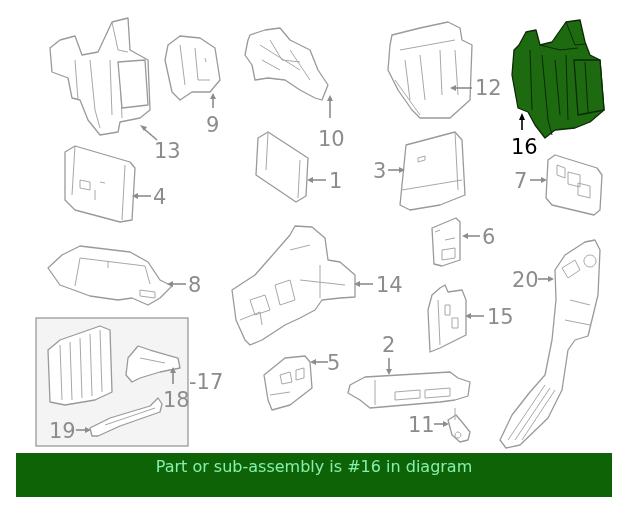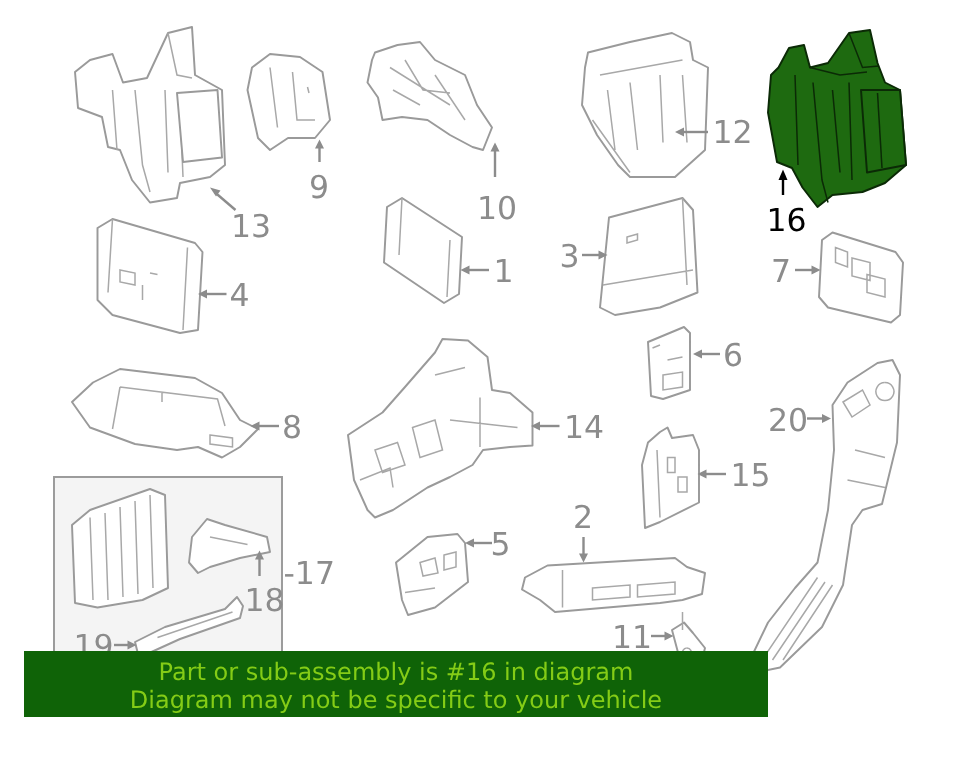--- a/index.html
+++ b/index.html
@@ -8,22 +8,22 @@
   #diagram { position:absolute; left:0; top:0; width:640px; height:512px; }
   .lbl { font-family:"DejaVu Sans", sans-serif; font-size:21px; fill:#8c8c8c; }
   .lbl-hl { font-family:"DejaVu Sans", sans-serif; font-size:21px; fill:#000000; }
   .part { fill:#ffffff; stroke:#9a9a9a; stroke-width:1.3; stroke-linejoin:round; }
   .detail { fill:none; stroke:#a8a8a8; stroke-width:1; }
   .lead { stroke:#8c8c8c; stroke-width:1.6; fill:none; }
   .arrow { fill:#8c8c8c; }
   .hl-part { fill:#1e6a10; stroke:#0b2a06; stroke-width:1.3; stroke-linejoin:round; }
   .hl-detail { fill:none; stroke:#0b2a06; stroke-width:1; }
   .hl-lead { stroke:#000; stroke-width:1.6; }
-  #banner { position:absolute; left:16px; top:434px; width:496px; height:44px;
-            background:#0f6307; color:#84cc16; text-align:center;
+  #banner { position:absolute; left:16px; top:453px; width:596px; height:44px;
+            background:#0f6307; color:#86efac; text-align:center;
             font-family:"DejaVu Sans", sans-serif; font-size:16px; line-height:19px;
             padding-top:4px; box-sizing:border-box; }
   #banner div { white-space:nowrap; }
 </style>
 </head>
 <body>
 
 <svg id="diagram" viewBox="0 0 640 512" xmlns="http://www.w3.org/2000/svg">
 
   <g>
@@ -222,14 +222,13 @@
   <g>
     <path class="lead" d="M76 430 L88 430"></path>
     <path class="arrow" d="M85 427 L91 430 L85 433 Z"></path>
     <text class="lbl" x="49" y="438">19</text>
   </g>
 
 </svg>
 
 <div id="banner">
   <div>Part or sub-assembly is #16 in diagram</div>
-  <div>Diagram may not be specific to your vehicle</div>
 </div>
 
 </body></html>

